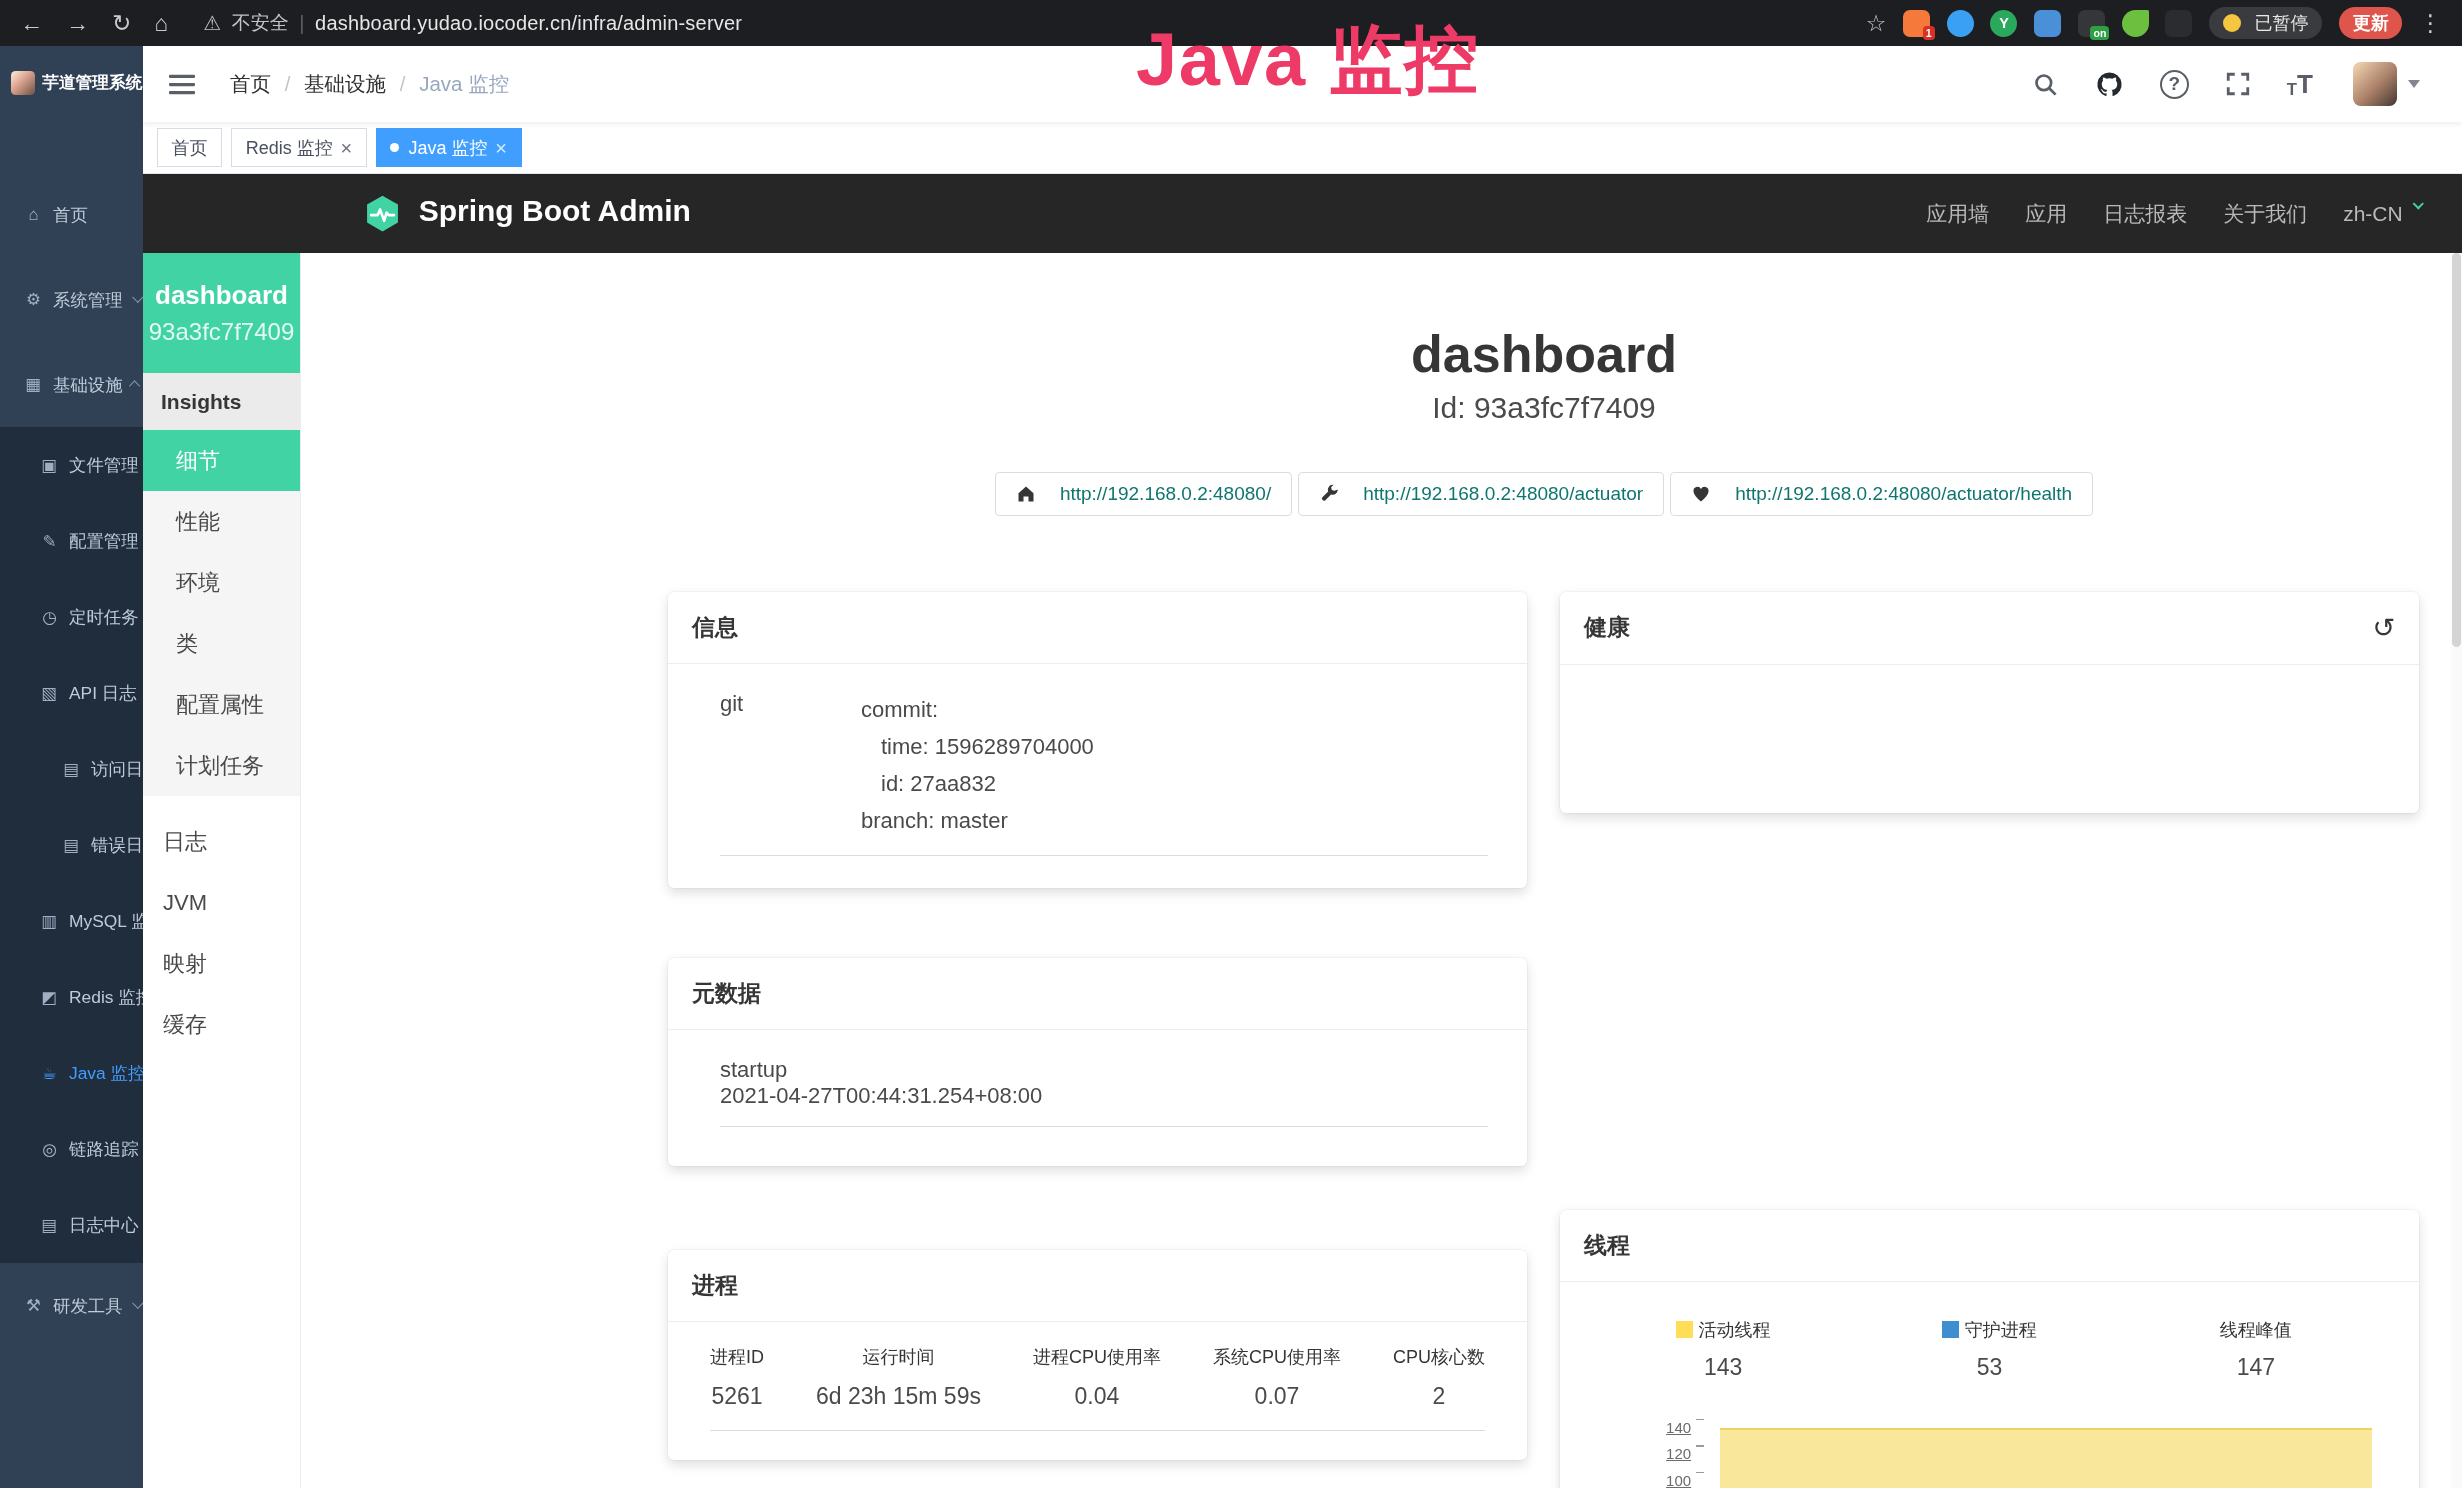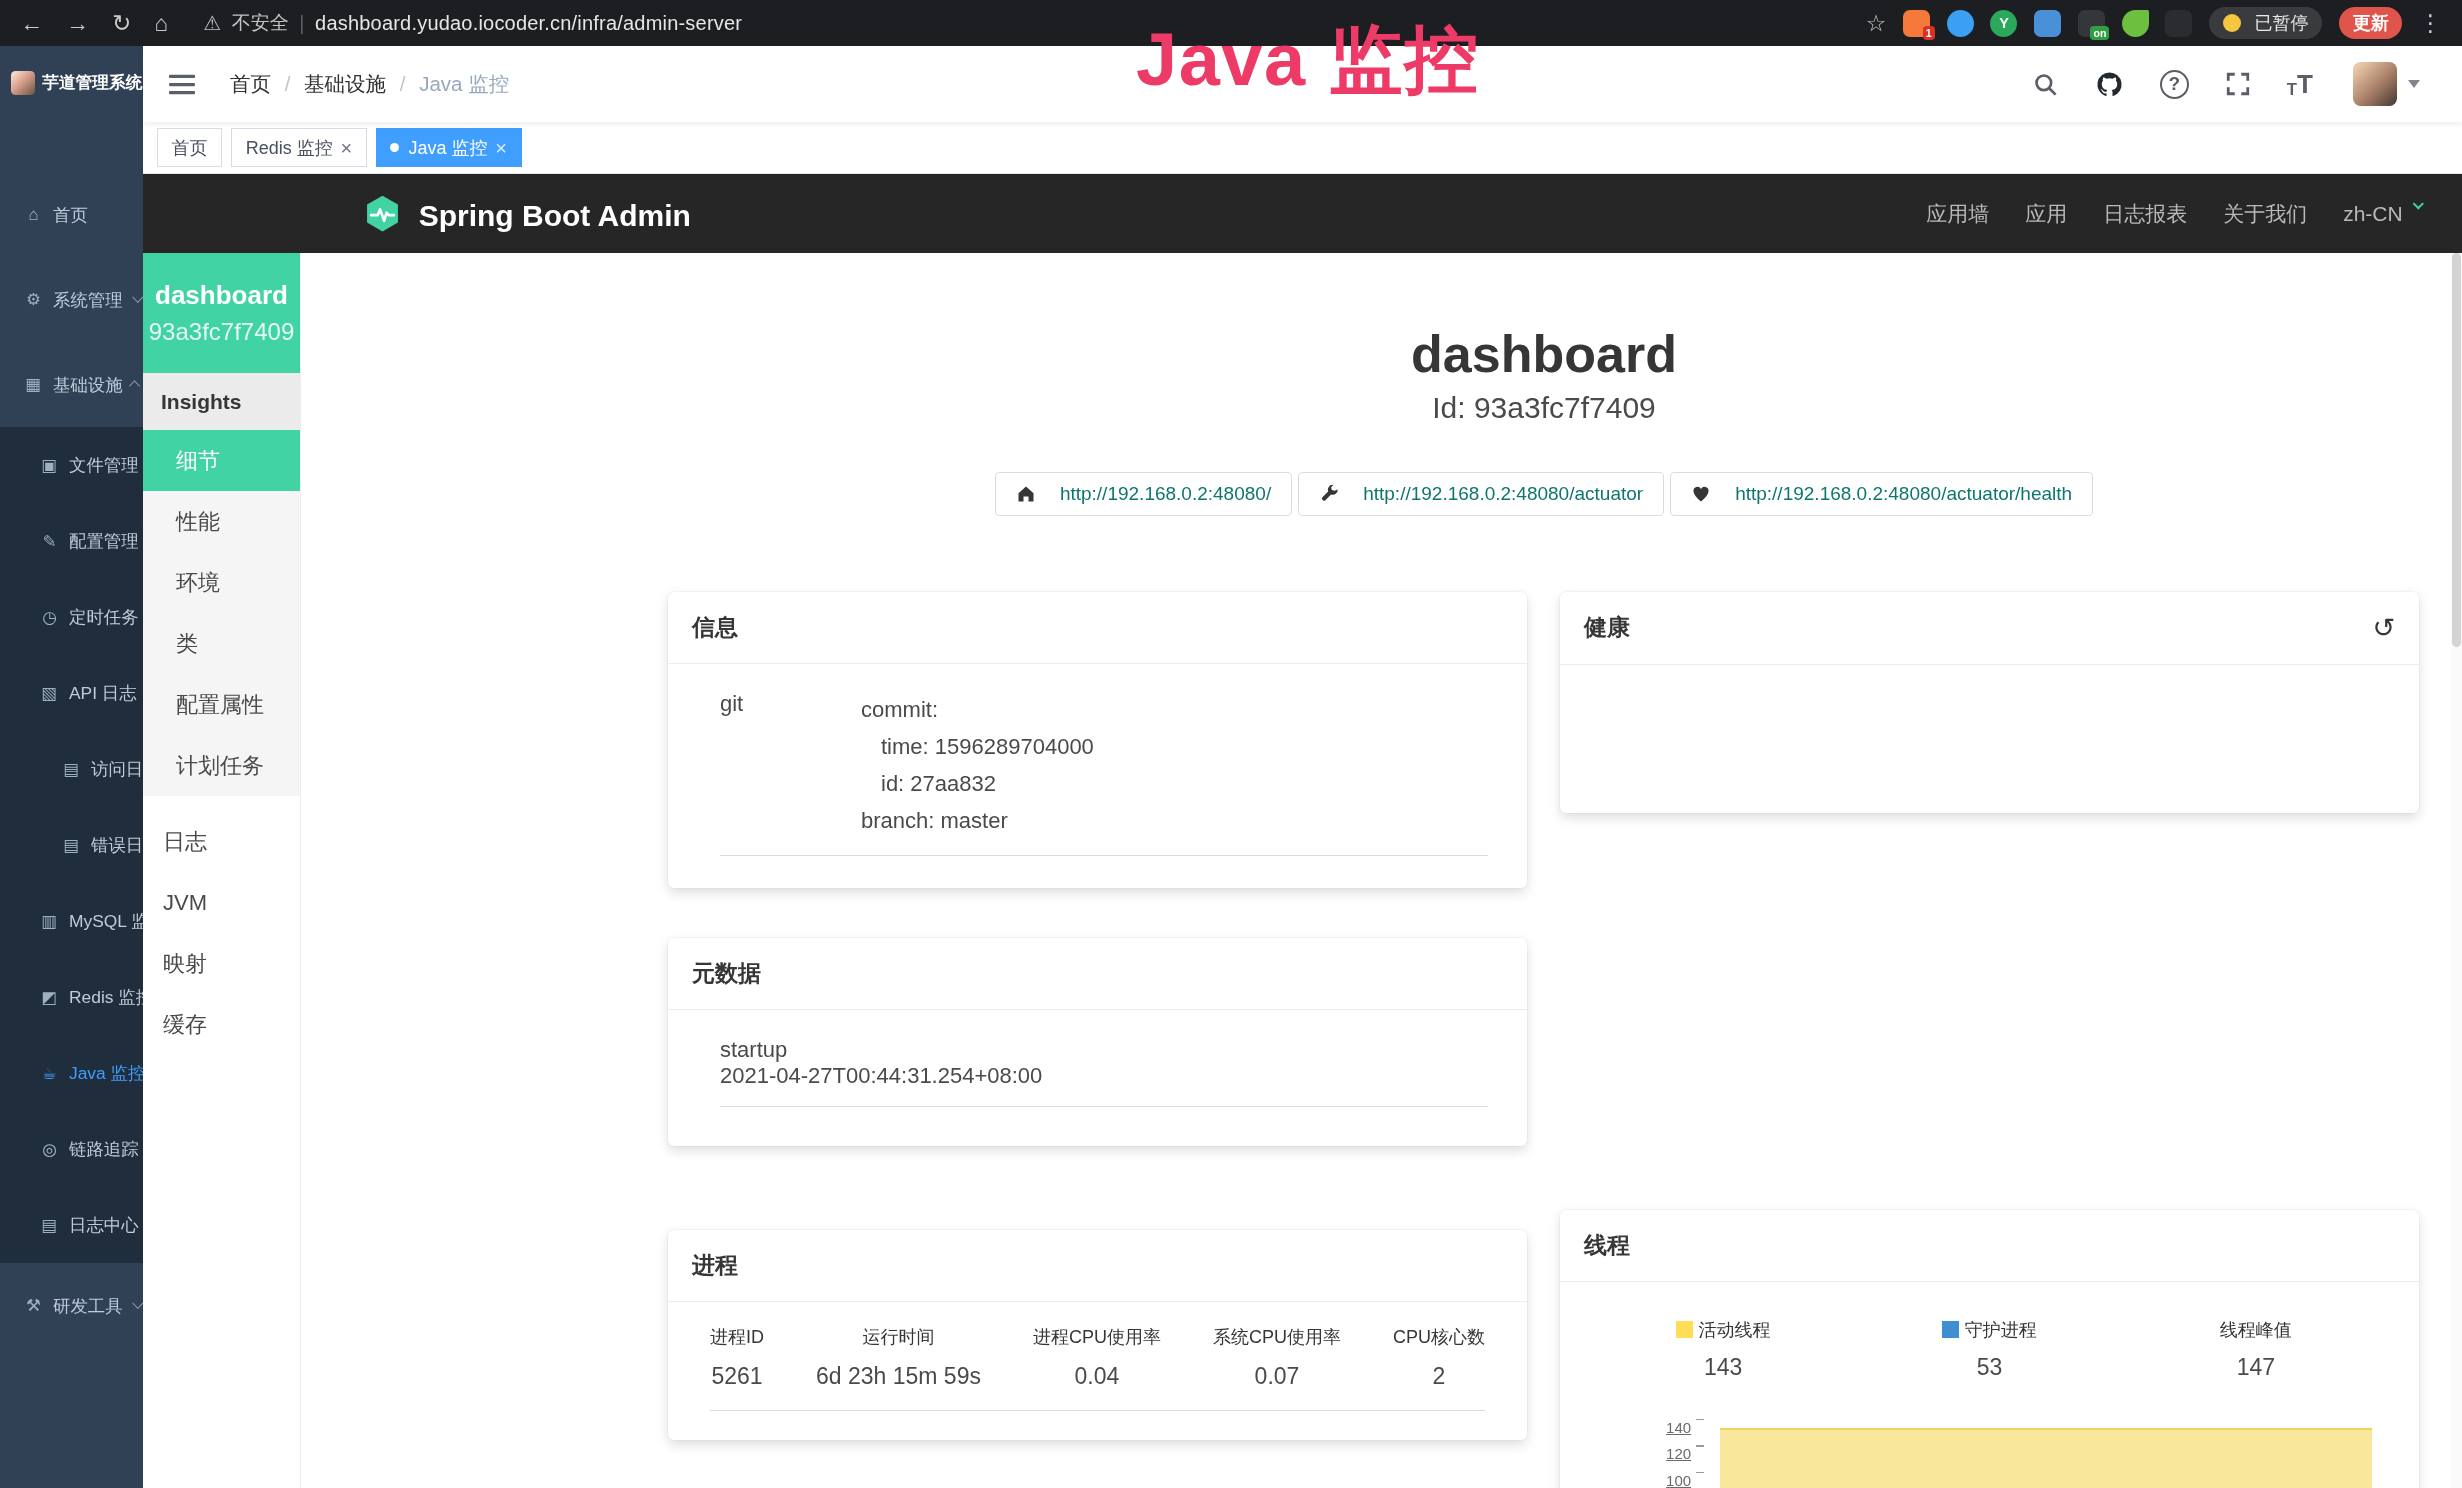--- a/index.html
+++ b/index.html
@@ -81,21 +81,21 @@
   .tag { height:39px; display:inline-flex; align-items:center; gap:7.6px; padding:0 13.7px;
     border:0.8px solid #d8dce5; background:#fff; color:#495060; font-size:18px; cursor:pointer; }
   .tag .x { font-size:20px; line-height:1; opacity:.8; }
   .tag.active { background:#409eff; border-color:#409eff; color:#fff; }
   .tag.active::before { content:""; width:9px; height:9px; border-radius:50%; background:#fff; margin-right:1.5px; }
 
   
   .sba { flex:1; display:flex; flex-direction:column; min-height:0; }
   .sba-header { height:79px; background:#262626; display:flex; align-items:center;
     padding:0 42px 0 220px; flex-shrink:0; }
-  .sba-brand { display:flex; align-items:flex-end; gap:16.7px; color:#fff; font-weight:bold; font-size:30px; cursor:pointer; }
+  .sba-brand { display:flex; align-items:flex-start; gap:16.7px; color:#fff; font-weight:bold; font-size:30px; cursor:pointer; }
   .sba-nav { margin-left:auto; display:flex; align-items:center; }
   .sba-nav-item { color:#b9b9b9; font-size:21px; padding:0 18px; cursor:pointer; }
   .sba-locale { color:#b9b9b9; font-size:21px; display:flex; align-items:flex-start; gap:9px; padding-left:18px; cursor:pointer; }
   .locale-chev { width:8.3px; height:8.3px; border-right:2.3px solid #42d3a5; border-bottom:2.3px solid #42d3a5;
     transform:rotate(45deg) translateY(-3px); }
 
   .sba-body { flex:1; display:flex; min-height:0; }
   .sba-side { width:158px; flex-shrink:0; background:#fff; border-right:0.8px solid #ededed;
     display:flex; flex-direction:column; }
   .inst-head { height:120px; background:#42d3a5; color:#fff; display:flex; flex-direction:column;
@@ -443,21 +443,21 @@
                         <span class="kv-lines">
                           <span style="display:block">commit:</span>
                           <span style="display:block" class="indent">time: 1596289704000</span>
                           <span style="display:block" class="indent">id: 27aa832</span>
                           <span style="display:block">branch: master</span>
                         </span>
                       </div>
                     </div>
                   </div>
 
-                  <div class="card" style="margin-top:50px;">
+                  <div class="card" style="margin-top:70px;">
                     <div class="card-head">
                       <span>元数据</span>
                     </div>
                     <div class="meta-body">
                       <div class="meta-row">
                         <span class="meta-key">startup</span>
                         <span class="meta-val">2021-04-27T00:44:31.254+08:00</span>
                       </div>
                     </div>
                   </div>

